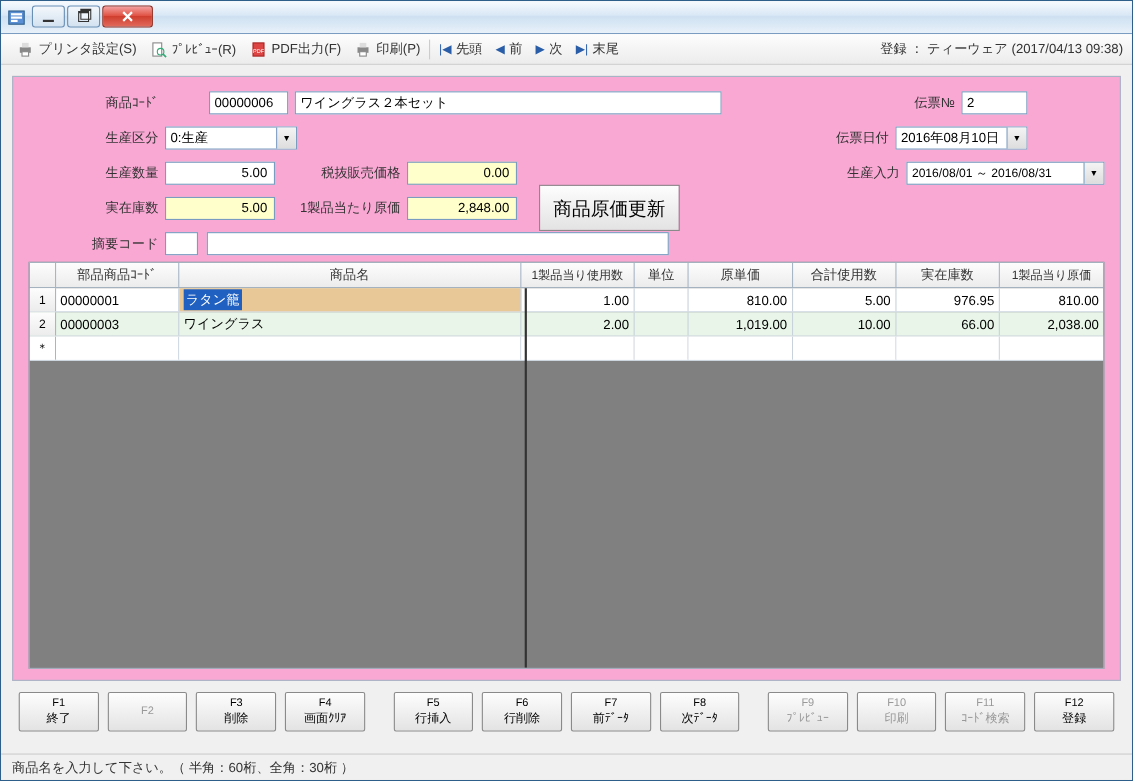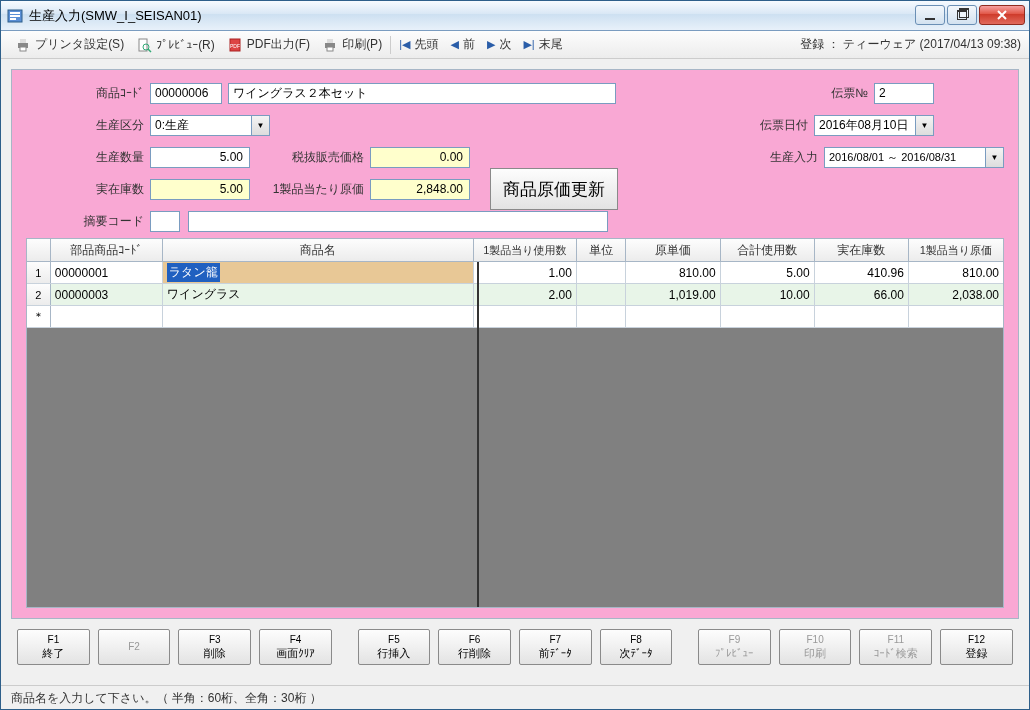--- a/index.html
+++ b/index.html
@@ -73,21 +73,20 @@
 
   <div class="titlebar">
     <span class="app-icon">
       <svg viewBox="0 0 16 16">
           <rect x="1" y="2" width="14" height="12" fill="#5a8fd6" stroke="#2e5f8a"></rect>
           <rect x="3" y="4" width="10" height="2" fill="#fff"></rect>
           <rect x="3" y="7" width="10" height="2" fill="#fff"></rect>
           <rect x="3" y="10" width="6" height="2" fill="#fff"></rect>
         </svg>
     </span>
-    <span class="title">生産入力(SMW_I_SEISAN01)</span>
     <div class="win-btns">
       <div class="win-btn min"></div>
       <div class="win-btn max"></div>
       <div class="win-btn close">
         <svg viewBox="0 0 12 12">
             <path d="M2 2 L10 10 M10 2 L2 10" stroke="#fff" stroke-width="2"></path>
           </svg>
       </div>
     </div>
   </div>
@@ -150,21 +149,21 @@
         <span>末尾</span>
       </div>
     <div class="right">登録 ： ティーウェア (2017/04/13 09:38)</div>
   </div>
 
   <div class="content">
     <div class="form-area">
 
       <div class="form-row">
         <div class="lbl" style="margin-left:54px">商品ｺｰﾄﾞ</div>
-        <input class="inp" style="width: 72px;" value="00000006">
+        <input class="inp" style="width: 72px; margin-left: 40px;" value="00000006">
         <input class="inp" style="width: 388px; margin-left: 6px;" value="ワイングラス２本セット">
         <div style="flex:1"></div>
         <div class="lbl" style="width:60px">伝票№</div>
         <input class="inp" style="width: 60px;" value="2">
         <div style="width:70px"></div>
       </div>
 
       <div class="form-row">
         <div class="lbl" style="margin-left:54px">生産区分</div>
         <div class="sel" style="width:120px">
@@ -224,21 +223,21 @@
           <div class="grow">
             <div class="gc rowhead w-rowh">1</div>
             <div class="gc w-code">00000001</div>
             <div class="gc w-name sel-cell">
                 <span>ラタン籠</span>
               </div>
             <div class="gc w-use num">1.00</div>
             <div class="gc w-unit"></div>
             <div class="gc w-unitp num">810.00</div>
             <div class="gc w-total num">5.00</div>
-            <div class="gc w-stock num">410.96</div>
+            <div class="gc w-stock num">976.95</div>
             <div class="gc w-cost num" style="border-right:none">810.00</div>
           </div>
           <div class="grow alt">
             <div class="gc rowhead w-rowh">2</div>
             <div class="gc w-code">00000003</div>
             <div class="gc w-name">ワイングラス</div>
             <div class="gc w-use num">2.00</div>
             <div class="gc w-unit"></div>
             <div class="gc w-unitp num">1,019.00</div>
             <div class="gc w-total num">10.00</div>

